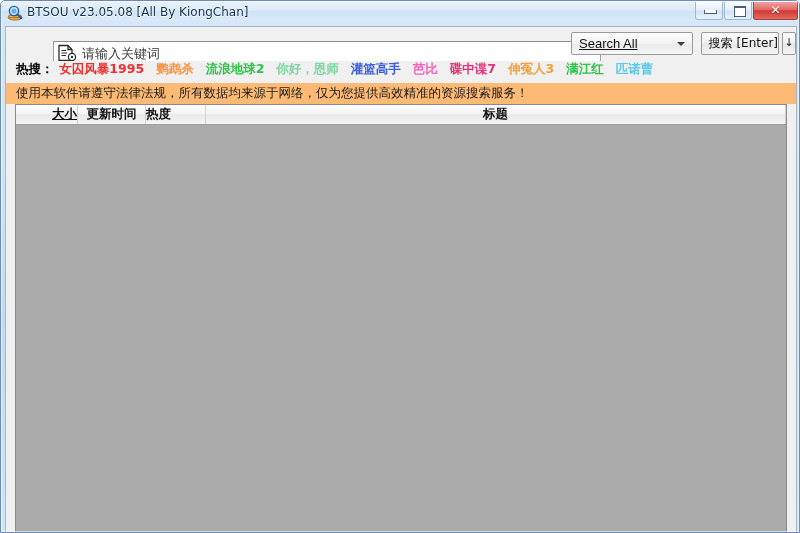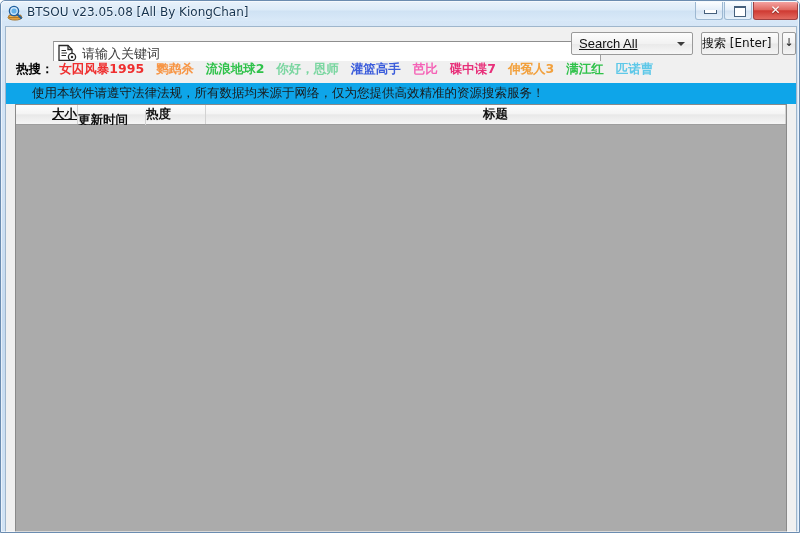--- a/index.html
+++ b/index.html
@@ -207,21 +207,21 @@
   }
 
   #search-button {
     position: absolute;
     left: 695px; top: 5px;
     width: 78px; height: 23px;
     box-sizing: border-box;
     background: linear-gradient(180deg,#fcfcfc 0%,#f1f1f1 48%,#e6e6e6 52%,#f4f4f4 100%);
     border: 1px solid #9a9a9a;
     border-radius: 2px;
-    text-align: left;
+    text-align: right;
     line-height: 21px;
     font-size: 12px;
     color: #111111;
     white-space: nowrap;
     cursor: default;
   }
 
   #more-button {
     position: absolute;
     left: 776px; top: 5px;
@@ -259,22 +259,22 @@
     font-weight: bold;
     margin-right: 12px;
     cursor: default;
   }
 
   
   #notice-row {
     position: absolute;
     left: 0; top: 56px;
     width: 790px; height: 21px;
-    background: #0ea5e9;
-    padding-left: 26px;
+    background: #fdba74;
+    padding-left: 10px;
     box-sizing: border-box;
     font-size: 12.5px;
     color: #1a1a1a;
     white-space: nowrap;
     overflow: hidden;
     line-height: 19px;
   }
 
   
   #results {
@@ -384,21 +384,21 @@
       <span id="hot-items"><span class="hot-item" style="color: rgb(239, 47, 47);">女囚风暴1995</span><span class="hot-item" style="color: rgb(247, 150, 70);">鹦鹉杀</span><span class="hot-item" style="color: rgb(47, 194, 74);">流浪地球2</span><span class="hot-item" style="color: rgb(122, 214, 160);">你好，恩师</span><span class="hot-item" style="color: rgb(59, 92, 219);">灌篮高手</span><span class="hot-item" style="color: rgb(245, 98, 182);">芭比</span><span class="hot-item" style="color: rgb(232, 48, 122);">碟中谍7</span><span class="hot-item" style="color: rgb(242, 160, 60);">伸冤人3</span><span class="hot-item" style="color: rgb(47, 194, 74);">满江红</span><span class="hot-item" style="color: rgb(94, 200, 232);">匹诺曹</span></span>
     </div>
 
     <div id="notice-row">使用本软件请遵守法律法规，所有数据均来源于网络，仅为您提供高效精准的资源搜索服务！</div>
 
     <div id="results">
       <div id="col-header">
           <div class="col-cell" style="left: 0px; width: 62px; text-align: right; text-decoration: underline;">
             <span class="caption">大小</span>
           </div>
-          <div class="col-cell" style="left: 62px; width: 68px;  margin-top: 6px;">
+          <div class="col-cell" style="left: 62px; width: 68px; text-align: center;">
             <span class="caption">更新时间</span>
           </div>
           <div class="col-cell" style="left: 130px; width: 60px; text-align: left;">
             <span class="caption">热度</span>
           </div>
           <div class="col-cell" style="left: 190px; width: 580px; text-align: center;">
             <span class="caption">标题</span>
           </div>
         </div>
       <div id="list-body" style="background: rgb(171, 171, 171);"></div>

